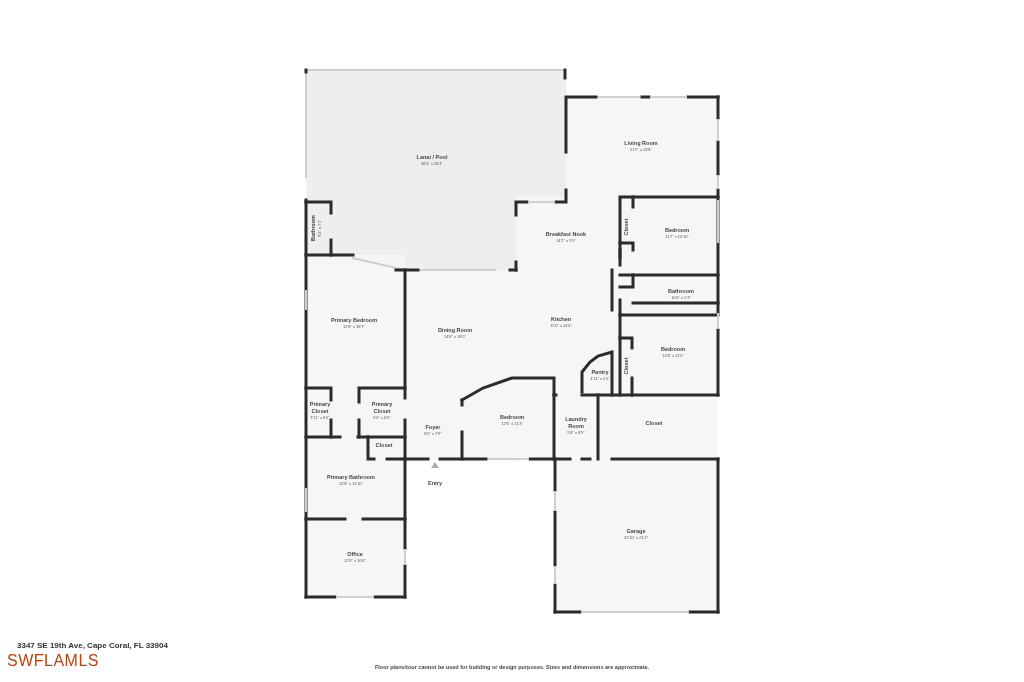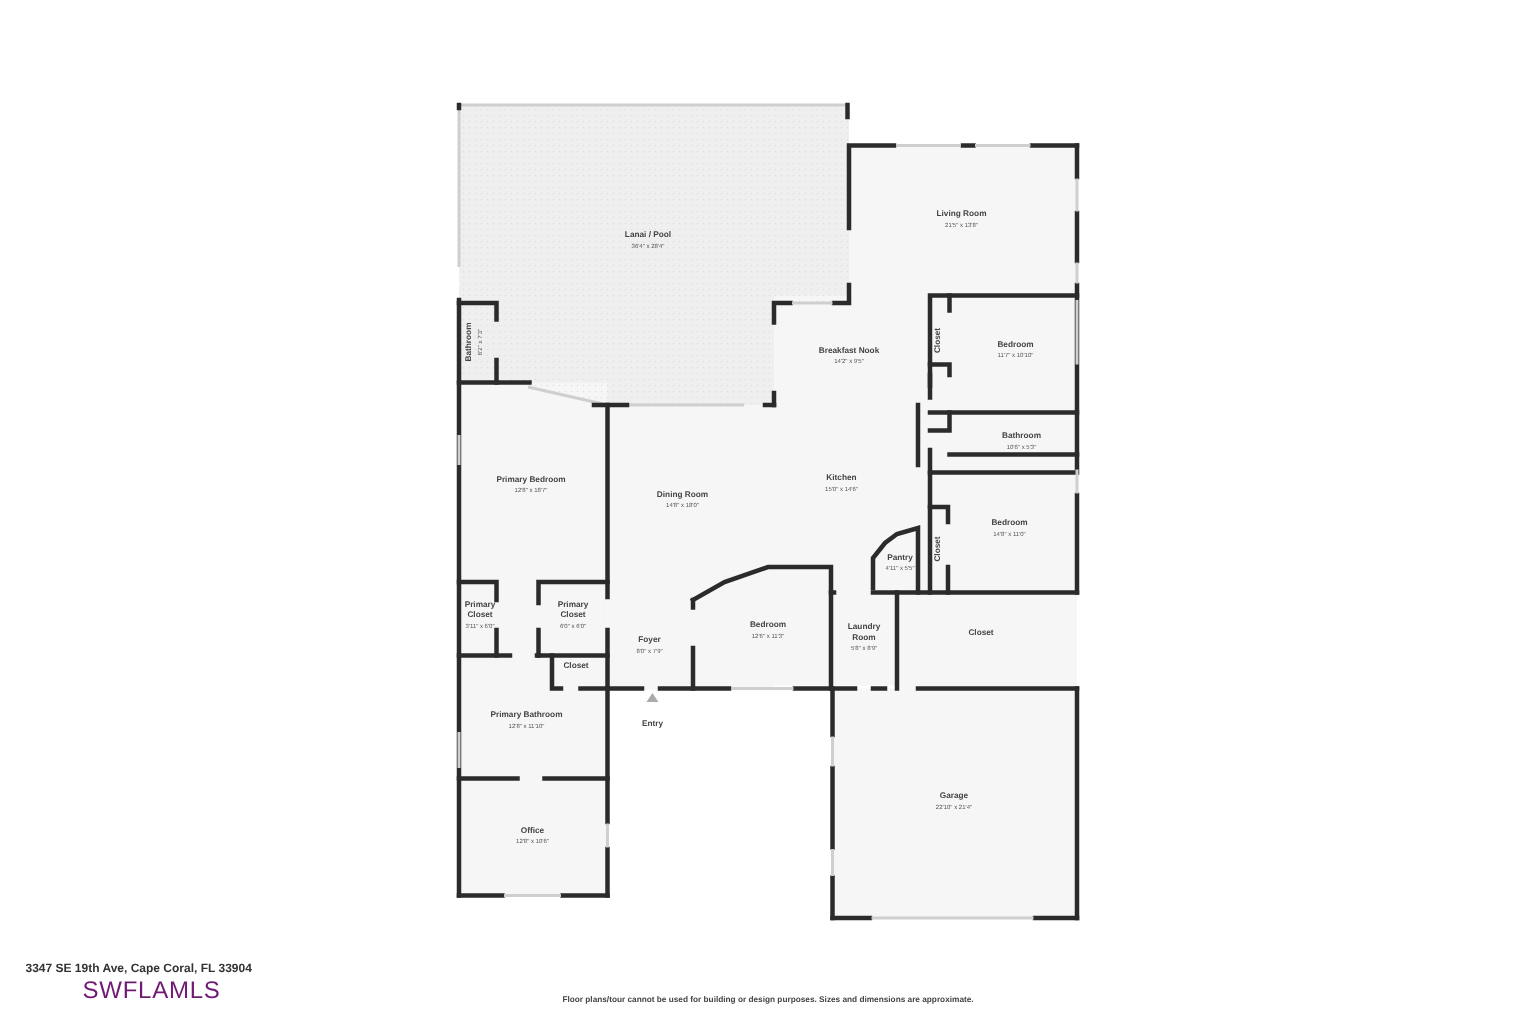--- a/index.html
+++ b/index.html
@@ -6,21 +6,21 @@
   body { width:1024px; height:682px; background:#ffffff; position:relative; overflow:hidden; font-family:"Liberation Sans", sans-serif; }
   #plan { position:absolute; left:0; top:0; width:1024px; height:682px;padding-left:37px; }
   .room-label { position:absolute; transform:translate(-50%,-50%); text-align:center; color:#444; white-space:nowrap; }
   .room-label .nm { font-size:5.5px; font-weight:bold; display:block; line-height:7px; }
   .room-label .dm { font-size:4px; display:block; line-height:5px; color:#555; }
   .room-label.vert { transform:translate(-50%,-50%) rotate(-90deg); }
   .entry { position:absolute; left:435px; top:462px; transform:translateX(-50%); text-align:center; }
   .entry .tri { width:0; height:0; border-left:4px solid transparent; border-right:4px solid transparent; border-bottom:6px solid #aaa; margin:0 auto 3px; }
   .entry span { font-size:5.5px; font-weight:bold; color:#444; }
   .address { position:absolute; left:17px; top:641px; font-size:8px; font-weight:bold; color:#333; }
-  .logo { position:absolute; left:7px; top:652px; font-size:16px; color:#701a75; letter-spacing:0.5px;margin-left:48px; }
+  .logo { position:absolute; left:7px; top:652px; font-size:16px; color:#c2410c; letter-spacing:0.5px; }
   .disclaimer { position:absolute; left:512px; top:664px; transform:translateX(-50%); font-size:5.5px; font-weight:bold; color:#444; white-space:nowrap; }
 </style>
 </head>
 <body>
 
 <div id="plan">
   <svg width="1024" height="682" style="position:absolute;left:0;top:0;">
 
     <g fill="#f6f6f6">
       <rect x="306" y="70" width="260" height="202" fill="#efefef"></rect>

